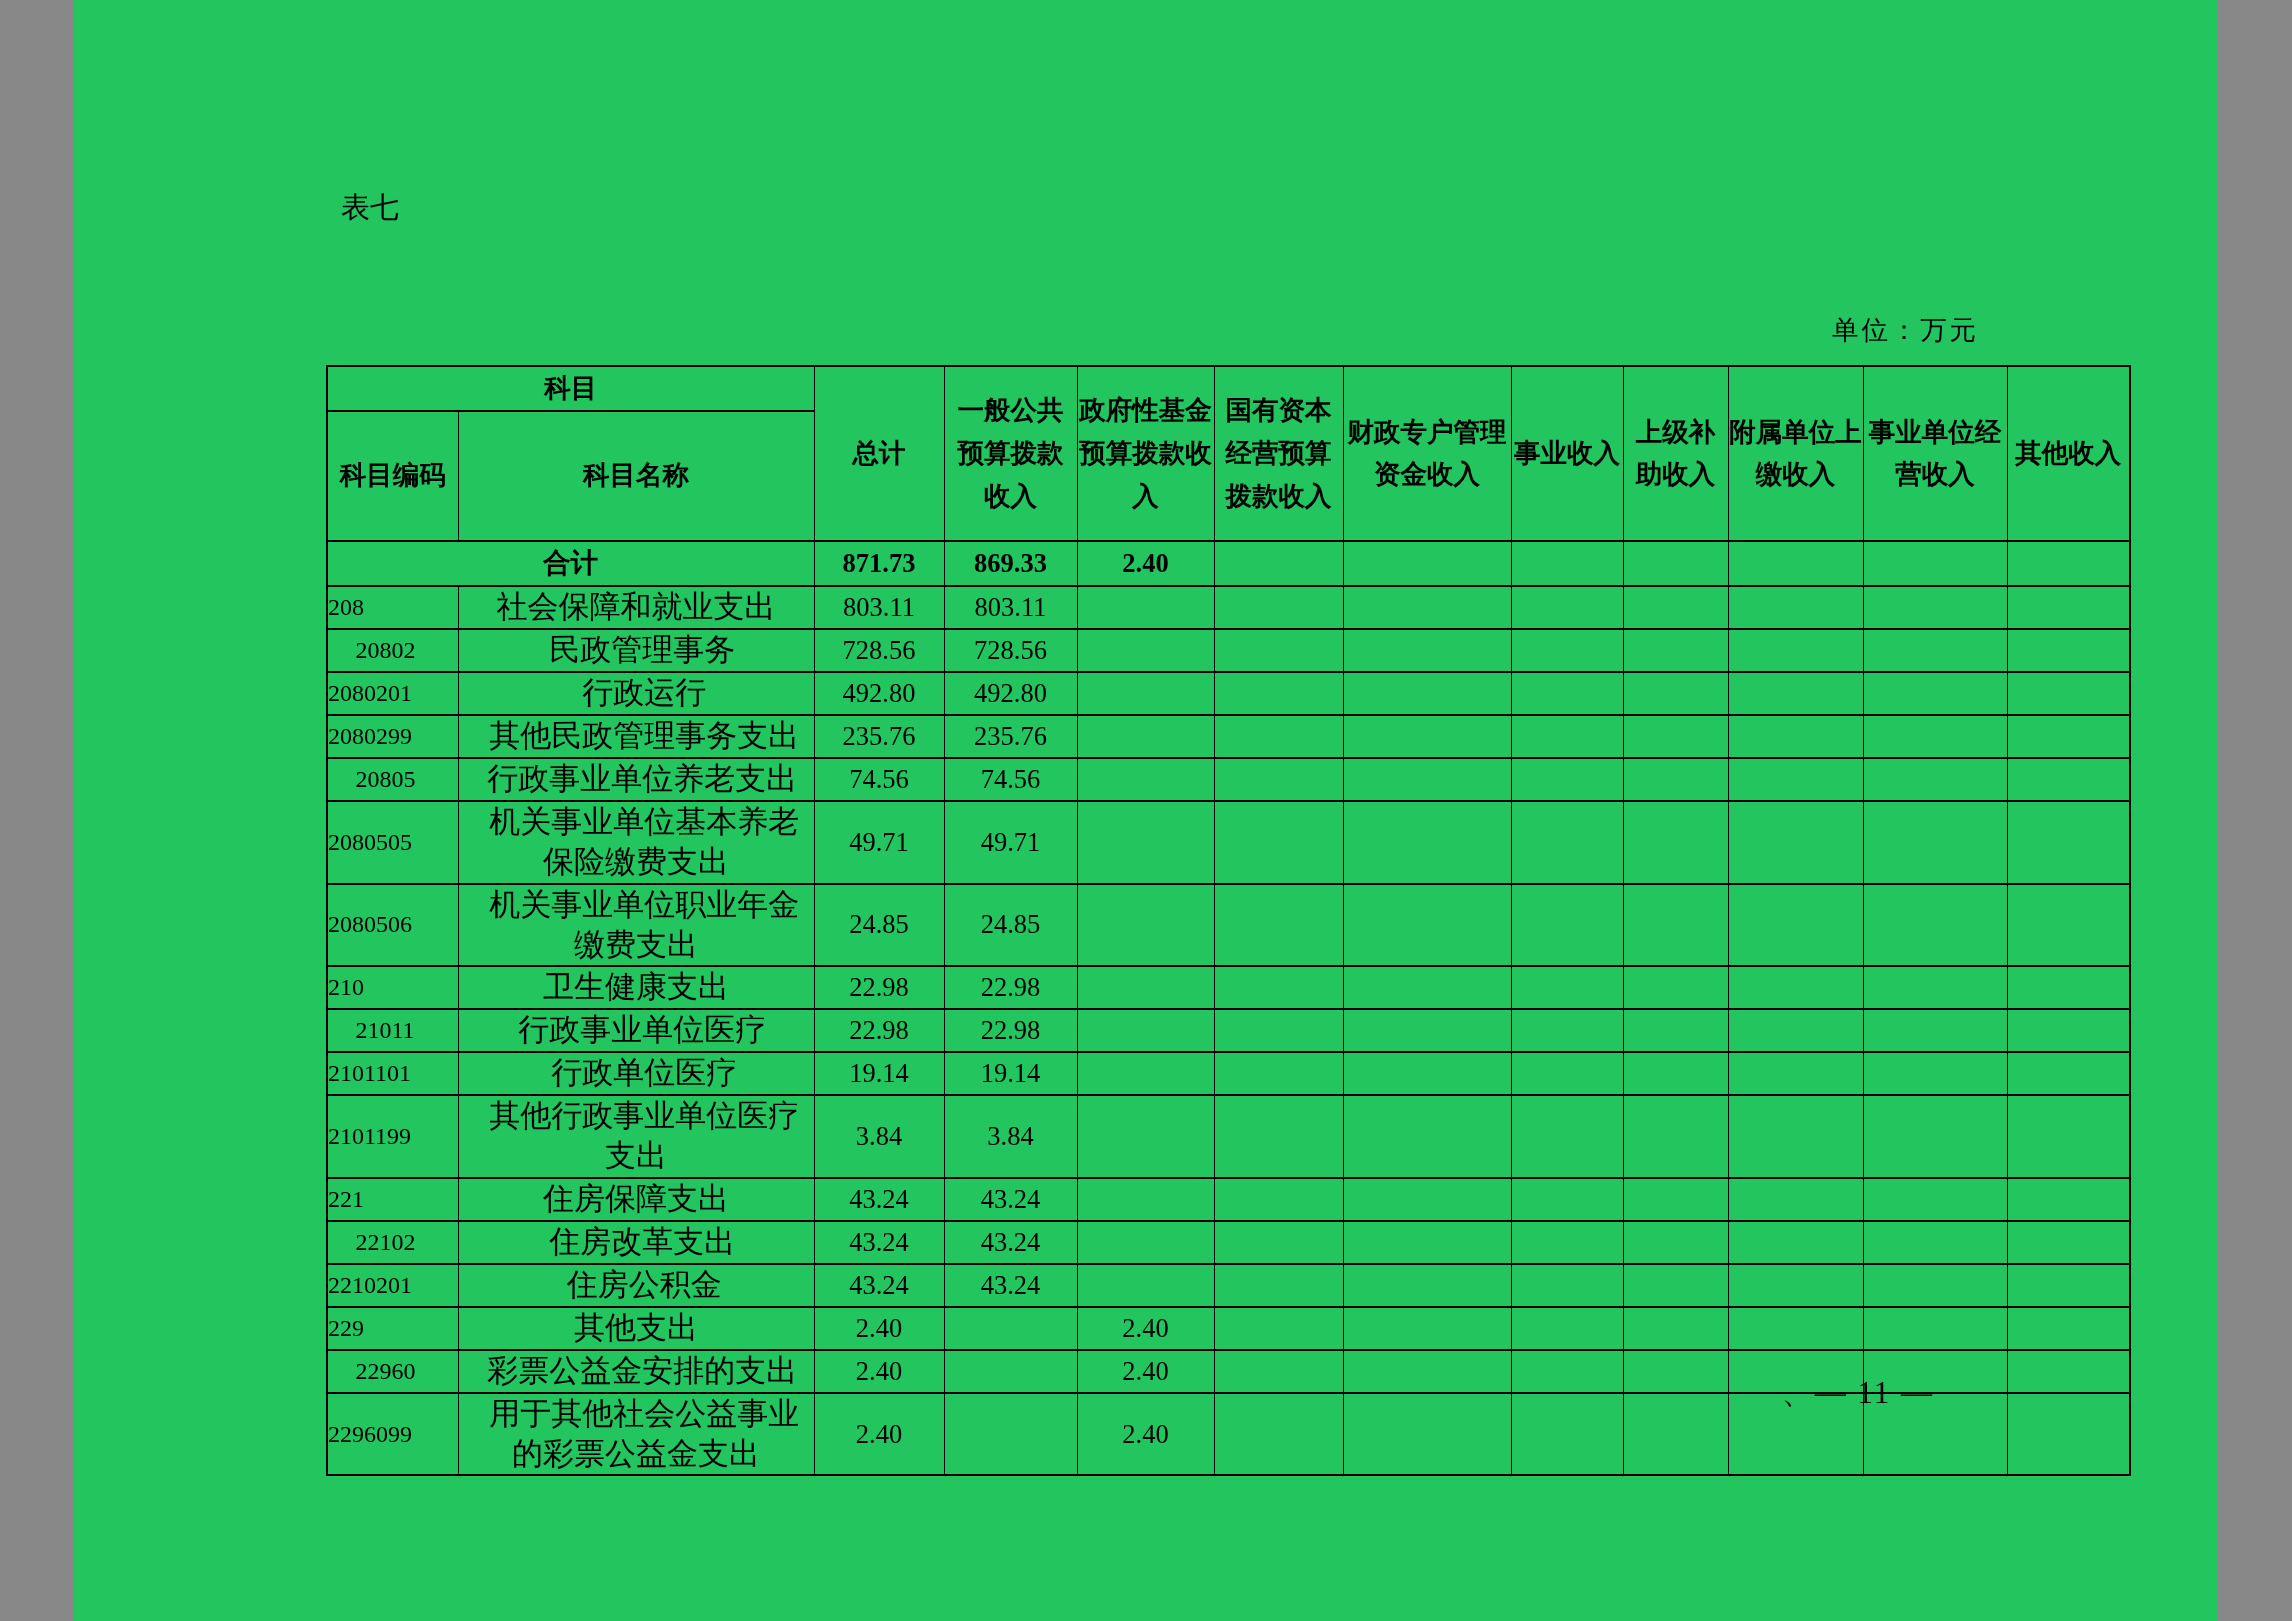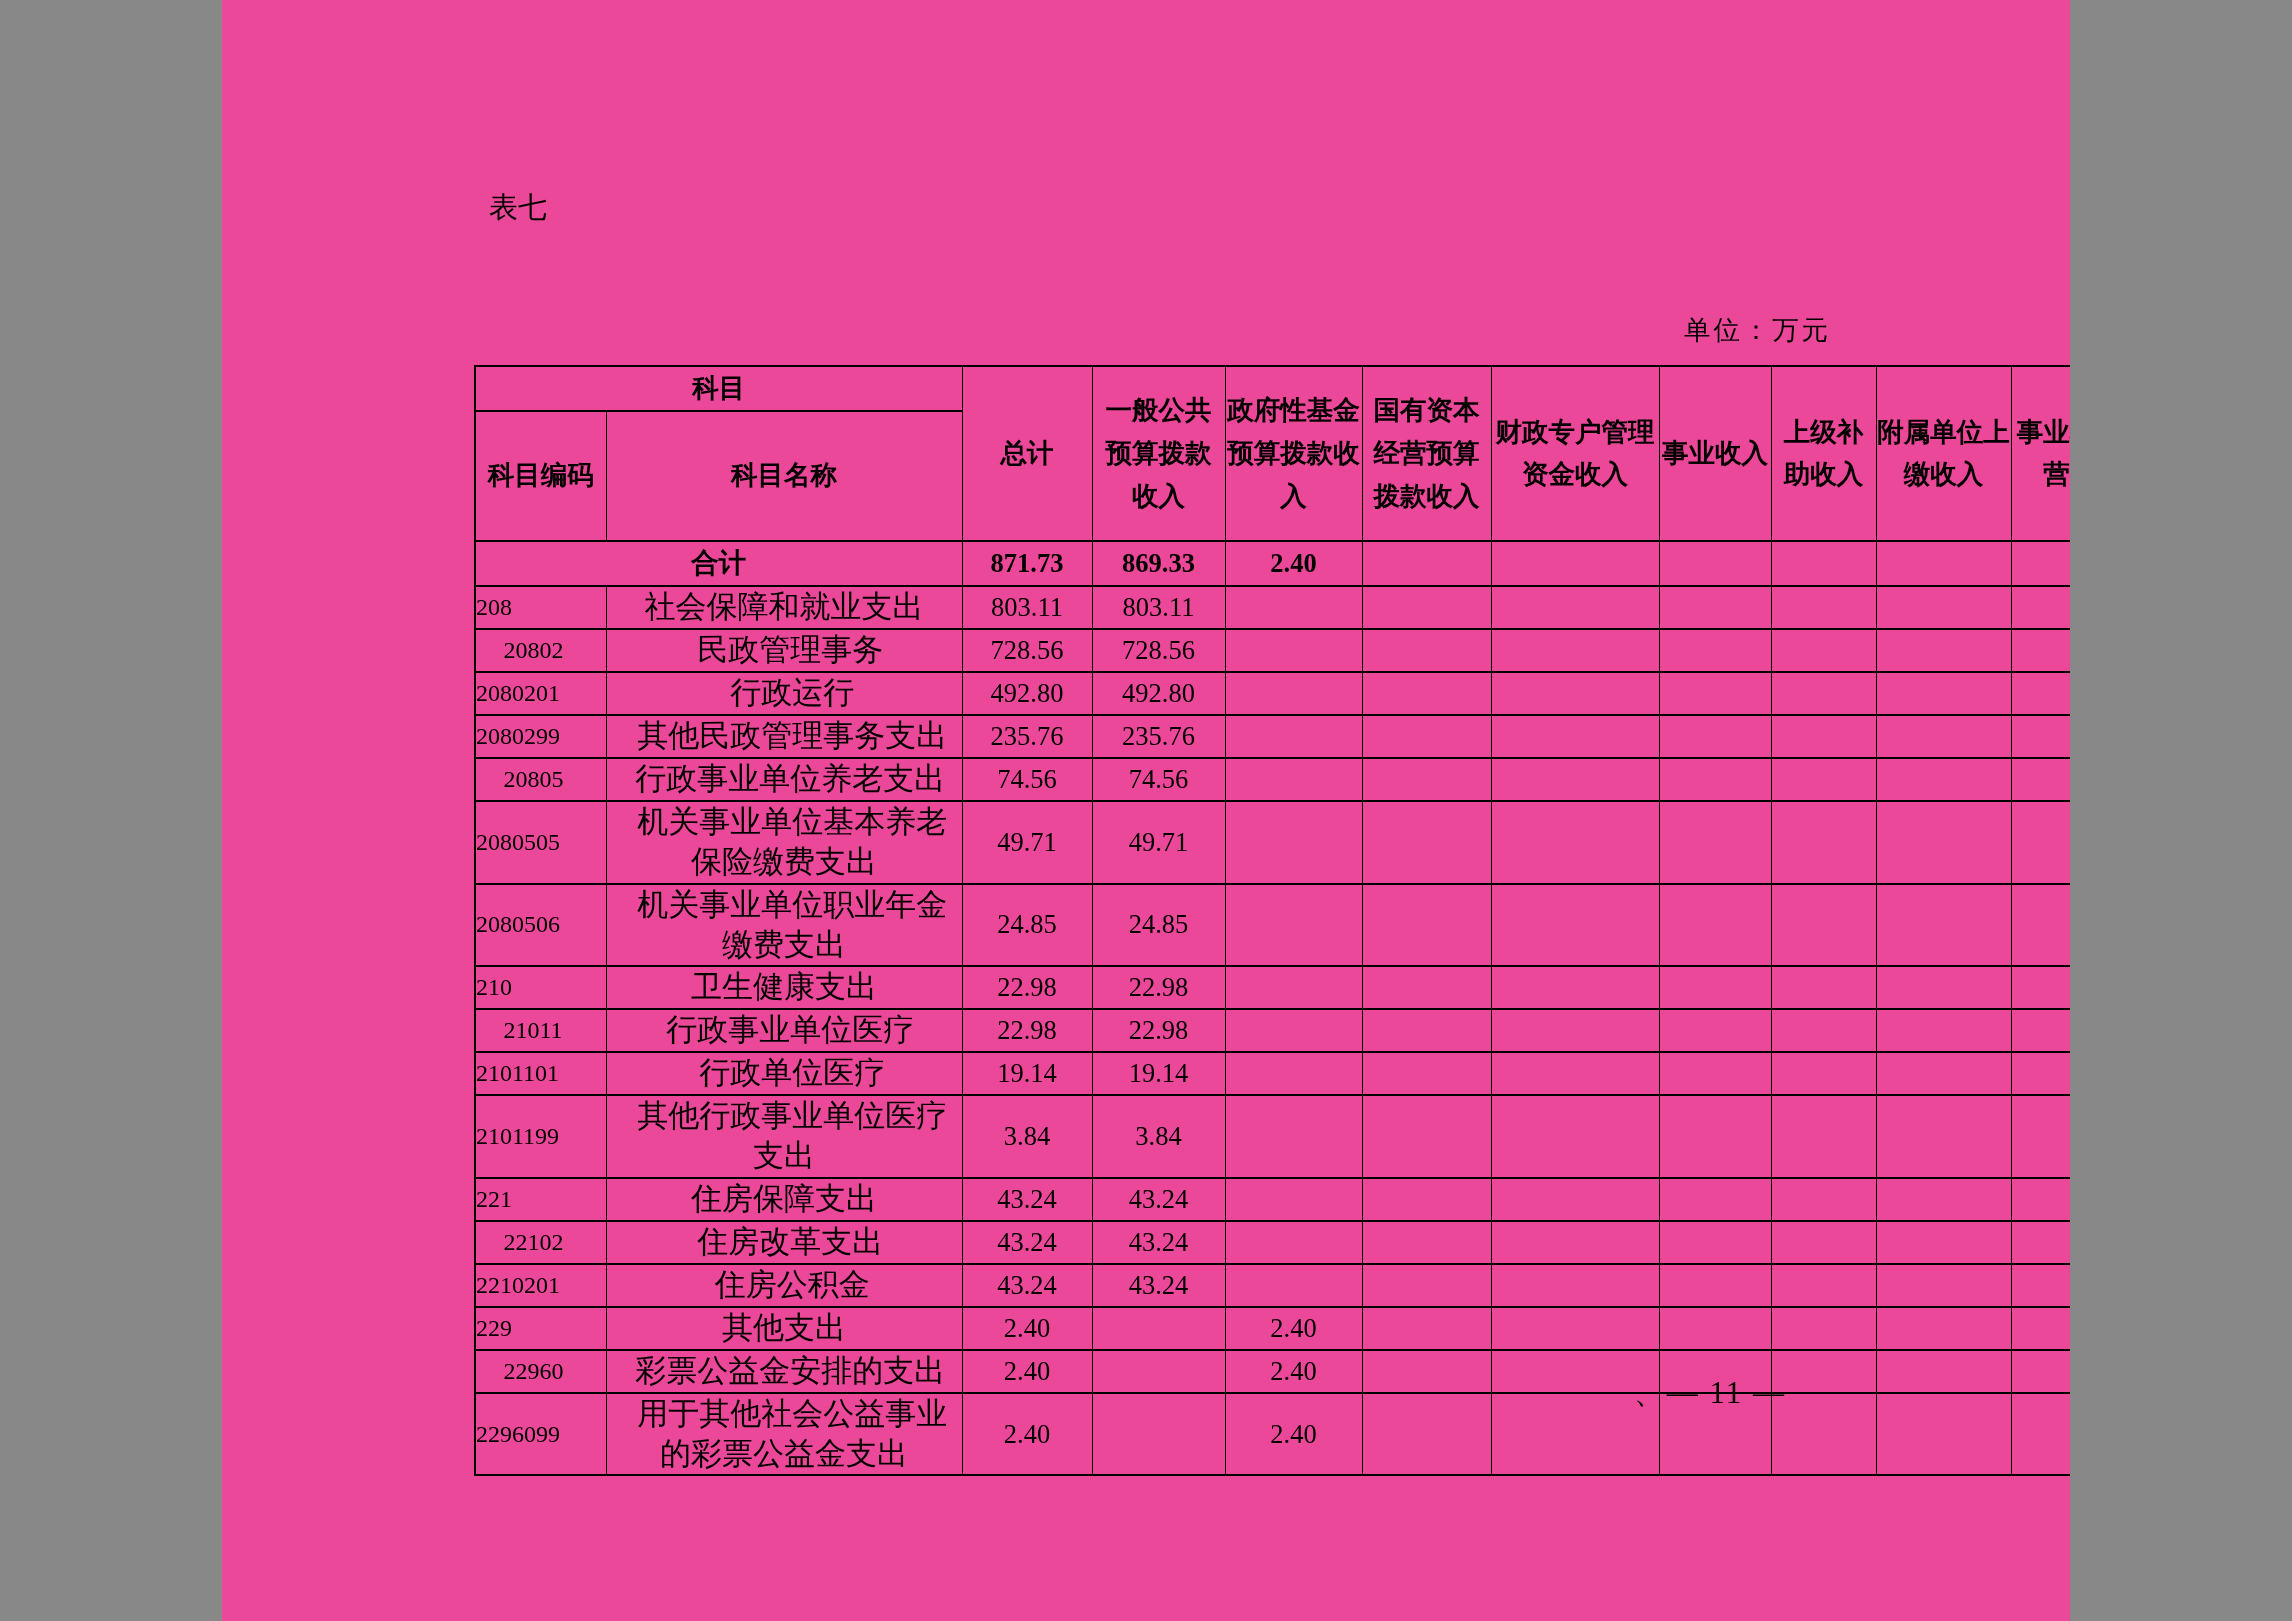--- a/index.html
+++ b/index.html
@@ -1,22 +1,22 @@
 <!DOCTYPE html>
 <html lang="zh"><head>
 <meta charset="utf-8">
 <style>
   * { box-sizing: border-box; margin: 0; padding: 0; }
   html, body { background: #888; }
   .page {
     position: relative;
-    width: 1848px;
+    width: 2144px;
     height: 1621px;
     margin: 0 auto;
-    background: #ec4899;
+    background: #22c55e;
     color: #000000;
     font-family: "Liberation Serif", serif;
     overflow: hidden;
   }
   .doc-label {
     position: absolute;
     left: 267px;
     top: 188px;
     font-size: 29px;
     font-family: "Liberation Serif", serif;

